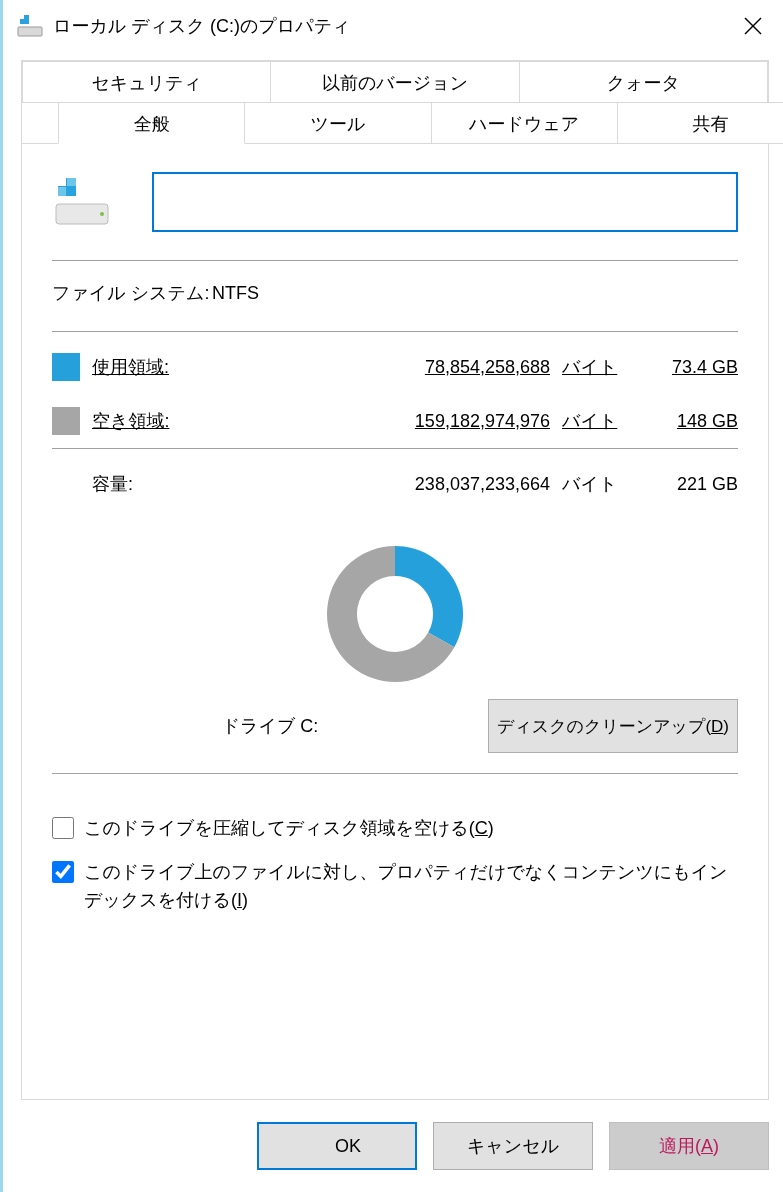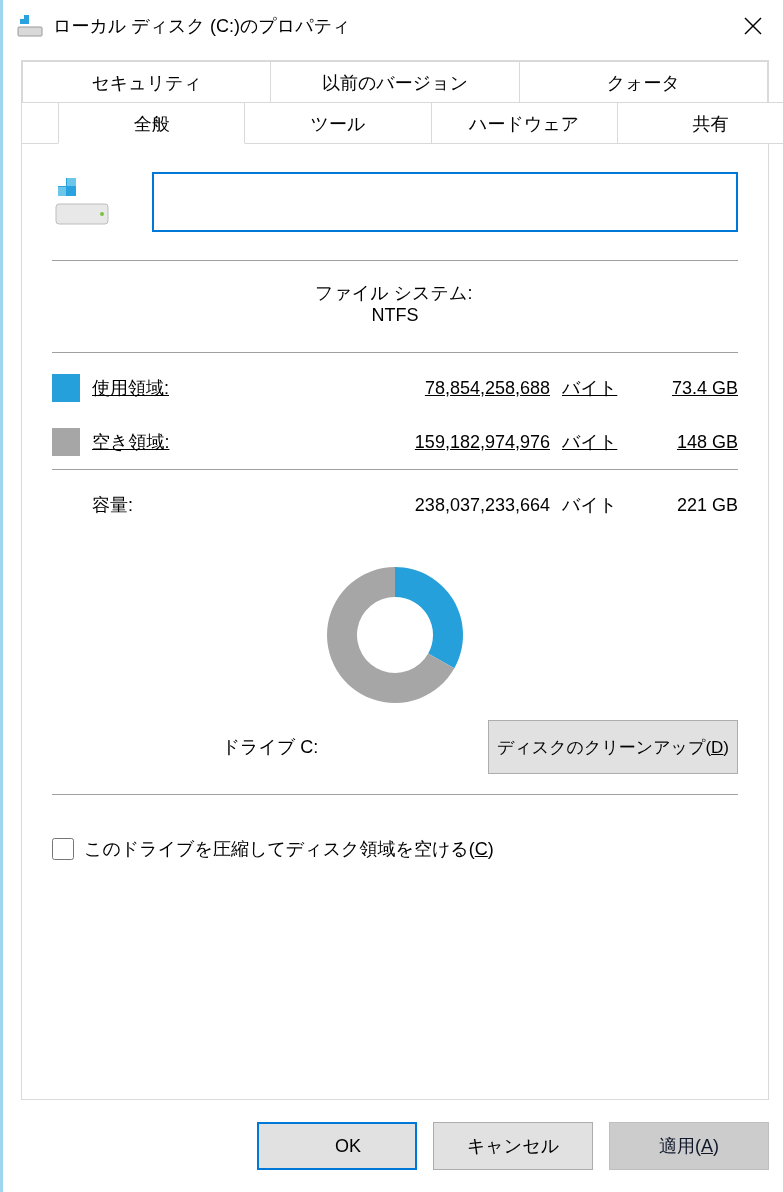--- a/index.html
+++ b/index.html
@@ -202,21 +202,21 @@
     background: #e1e1e1;
     padding-left: 28px;
   }
   .dlg-button.normal {
     border: 1px solid #adadad;
     background: #e1e1e1;
   }
   .dlg-button.disabled {
     border: 1px solid #bfbfbf;
     background: #cccccc;
-    color: #0f172a;
+    color: #be185d;
   }
   .dlg-button .ul { text-decoration: underline; }
 </style>
 </head>
 <body>
 
 <div class="titlebar">
   <span class="drive-icon">
     <svg width="26" height="26" viewBox="0 0 26 26">
       <rect x="1" y="14" width="24" height="9" rx="1" fill="#d9d9d9" stroke="#9a9a9a"></rect>
@@ -260,21 +260,21 @@
           <rect x="6" y="6" width="8" height="8" fill="#fff"></rect>
           <rect x="15" y="6" width="9" height="8" fill="#6cc6ea"></rect>
           <rect x="6" y="15" width="8" height="9" fill="#6cc6ea"></rect>
         </svg>
       </span>
       <input class="name-input" type="text" value="" style="">
     </div>
 
     <hr class="hr">
 
-    <div class="kv" style="margin-bottom:26px;flex-direction:column;">
+    <div class="kv" style="margin-bottom:26px;">
       <span class="label">ファイル システム:</span>
       <span class="value">NTFS</span>
     </div>
 
     <hr class="hr">
 
     <div class="space-grid">
       <div class="space-row">
         <span class="swatch used"></span>
         <span class="slabel">使用領域:</span>
@@ -317,20 +317,26 @@
 
     <hr class="hr">
 
     <div class="checks">
       <label class="check-row">
         <input type="checkbox" id="chk-compress" style="">
         <span class="ctext">
           <span>このドライブを圧縮してディスク領域を空ける(</span><span class="ul">C</span><span>)</span>
         </span>
       </label>
+      <label class="check-row">
+        <input type="checkbox" id="chk-index" checked="" style="">
+        <span class="ctext">
+          <span>このドライブ上のファイルに対し、プロパティだけでなくコンテンツにもインデックスを付ける(</span><span class="ul">I</span><span>)</span>
+        </span>
+      </label>
     </div>
 
   </div>
 </div>
 
 <div class="button-bar">
   <button class="dlg-button primary">OK</button>
   <button class="dlg-button normal">キャンセル</button>
   <button class="dlg-button disabled">
     <span>適用(</span><span class="ul">A</span><span>)</span>

